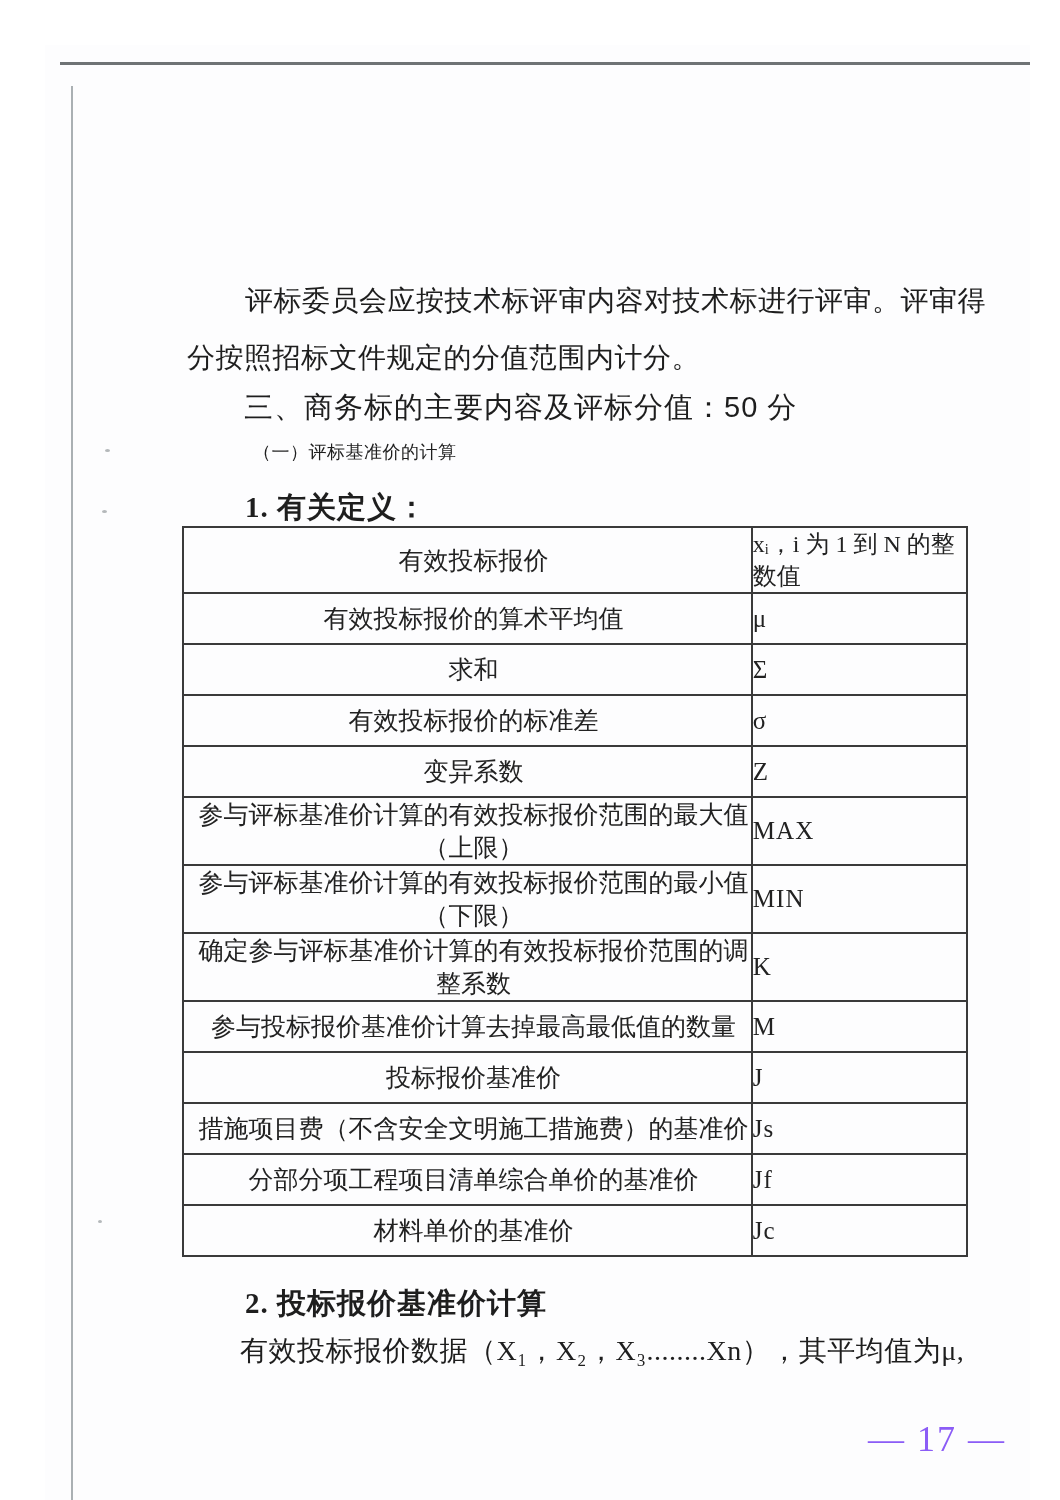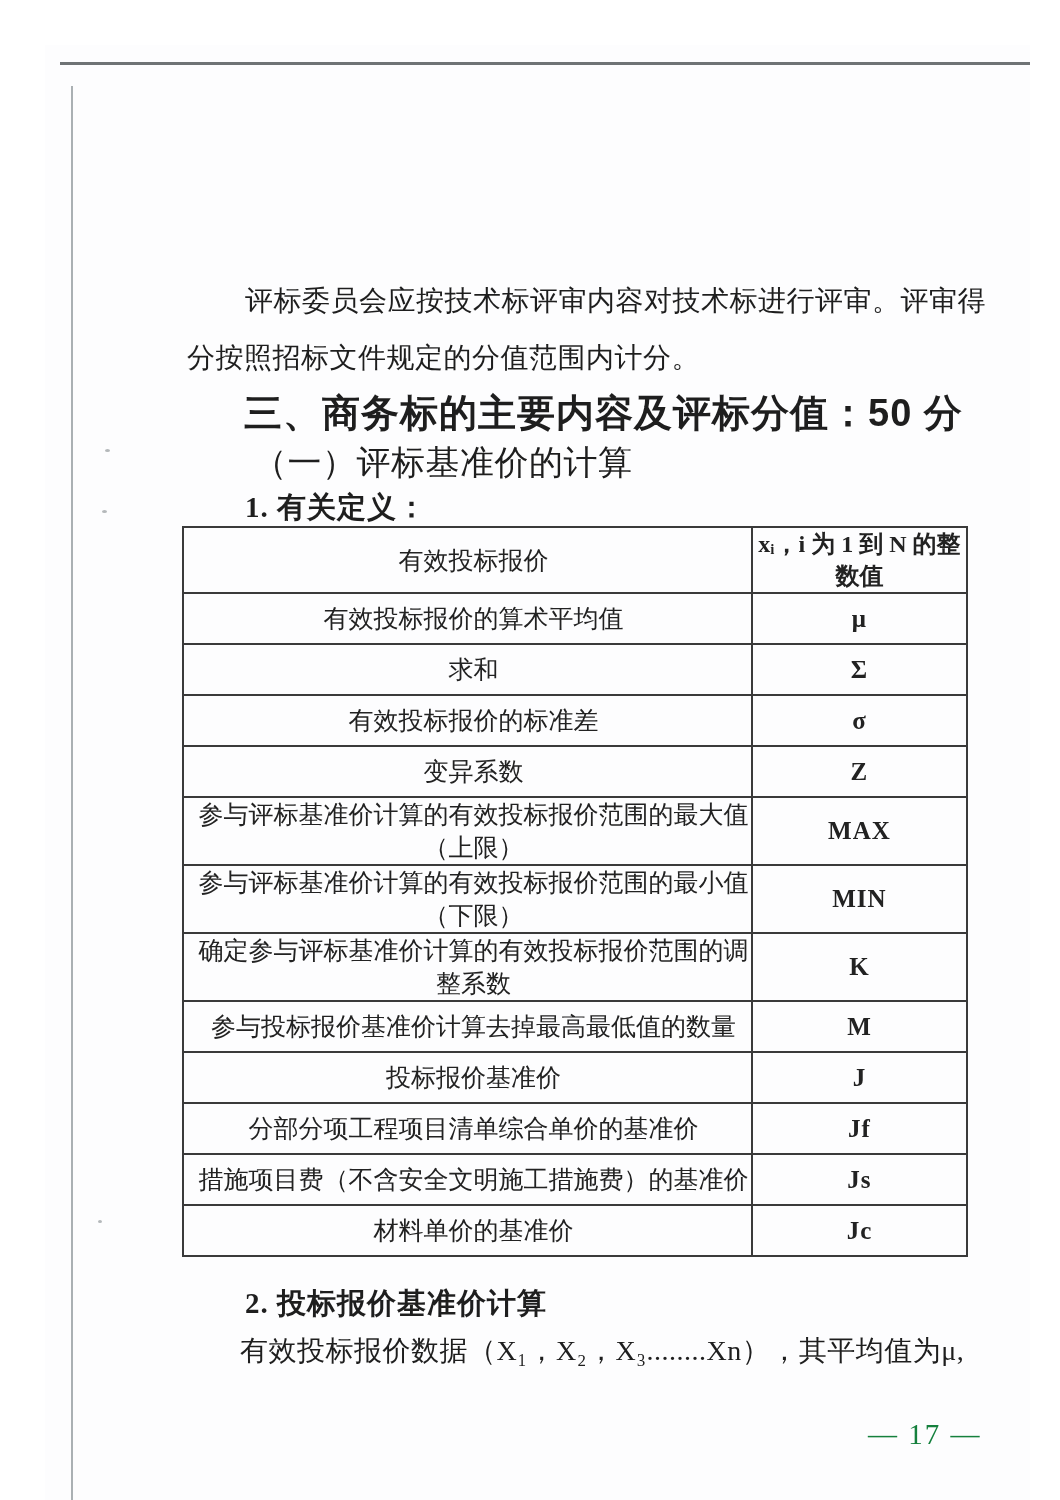--- a/index.html
+++ b/index.html
@@ -36,28 +36,28 @@
   .speck3 { left: 38px; top: 1160px; width: 4px; height: 3px; }
 
   .textline {
     position: absolute;
     white-space: nowrap;
     letter-spacing: 0.5px;
   }
   .para { font-size: 28px; }
   .sec-heading {
     font-family: "Liberation Sans", "DejaVu Sans", sans-serif;
-    font-weight: bold;
-    font-size: 38px;
+    font-weight: normal;
+    font-size: 29px;
     letter-spacing: 1px;
   }
-  .sub-heading { font-size: 34px; letter-spacing: 0.5px; }
+  .sub-heading { font-size: 18px; letter-spacing: 0.5px; }
   .item-heading { font-size: 29px; font-weight: bold; letter-spacing: 1px; }
   .formula { font-size: 28px; }
-  .page-number { font-size: 29px; color: #15803d; letter-spacing: 2px; }
+  .page-number { font-size: 36px; color: #8b5cf6; letter-spacing: 2px; }
 
   table.defs {
     position: absolute;
     left: 122px; top: 466px;
     width: 786px;
     border-collapse: collapse;
     table-layout: fixed;
   }
   table.defs td {
     border: 2px solid #3a3a3a;
@@ -67,22 +67,21 @@
     color: #222;
   }
   table.defs td.term {
     width: 550px;
     padding-left: 12px;
     text-align: center;
     letter-spacing: 0px;
   }
   table.defs td.sym {
     width: 208px;
-    text-align: center;
-    font-weight: 700;
+    font-weight: 400;
     letter-spacing: 1px;
   }
 </style>
 </head>
 <body>
 
 <div class="page">
 
   <div class="scan-top"></div>
   <div class="scan-left"></div>
@@ -138,26 +137,26 @@
       </tr>
       <tr>
         <td class="term">参与投标报价基准价计算去掉最高最低值的数量</td>
         <td class="sym">M</td>
       </tr>
       <tr>
         <td class="term">投标报价基准价</td>
         <td class="sym">J</td>
       </tr>
       <tr>
+        <td class="term">措施项目费（不含安全文明施工措施费）的基准价</td>
+        <td class="sym">Js</td>
+      </tr>
+      <tr>
         <td class="term">分部分项工程项目清单综合单价的基准价</td>
         <td class="sym">Jf</td>
-      </tr>
-      <tr>
-        <td class="term">措施项目费（不含安全文明施工措施费）的基准价</td>
-        <td class="sym">Js</td>
       </tr>
       <tr>
         <td class="term">材料单价的基准价</td>
         <td class="sym">Jc</td>
       </tr>
     </tbody>
   </table>
 
   <div class="textline item-heading" style="left:185px; top:1224px;">2. 投标报价基准价计算</div>
 

